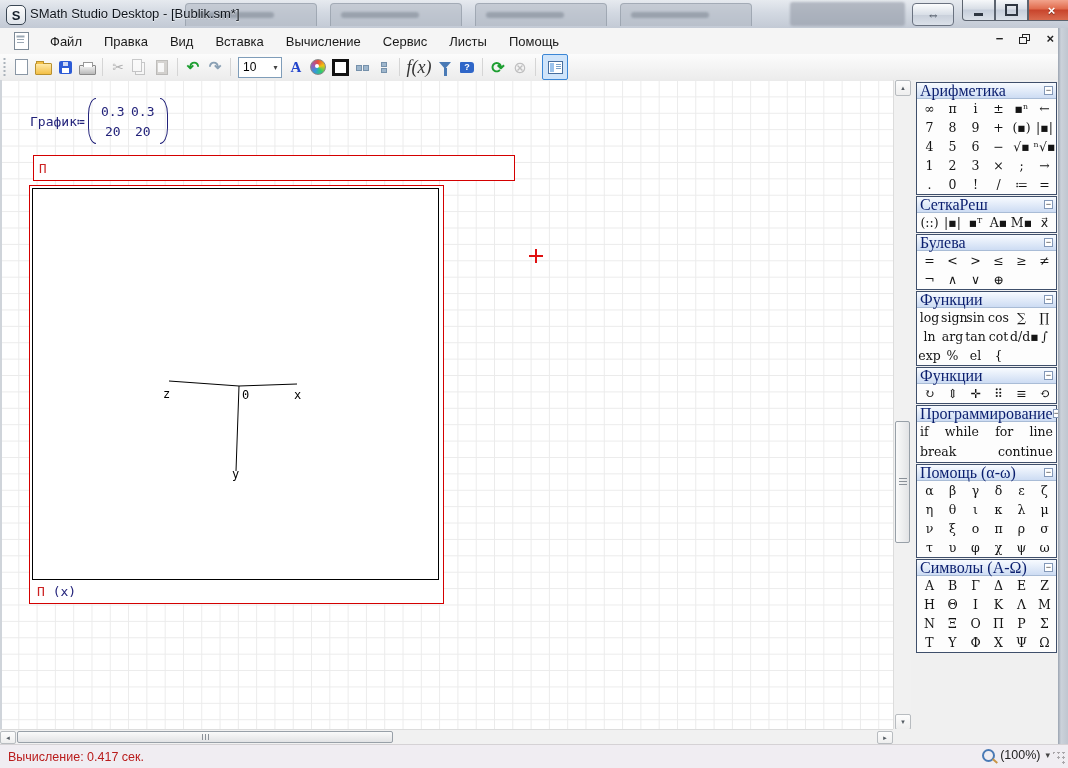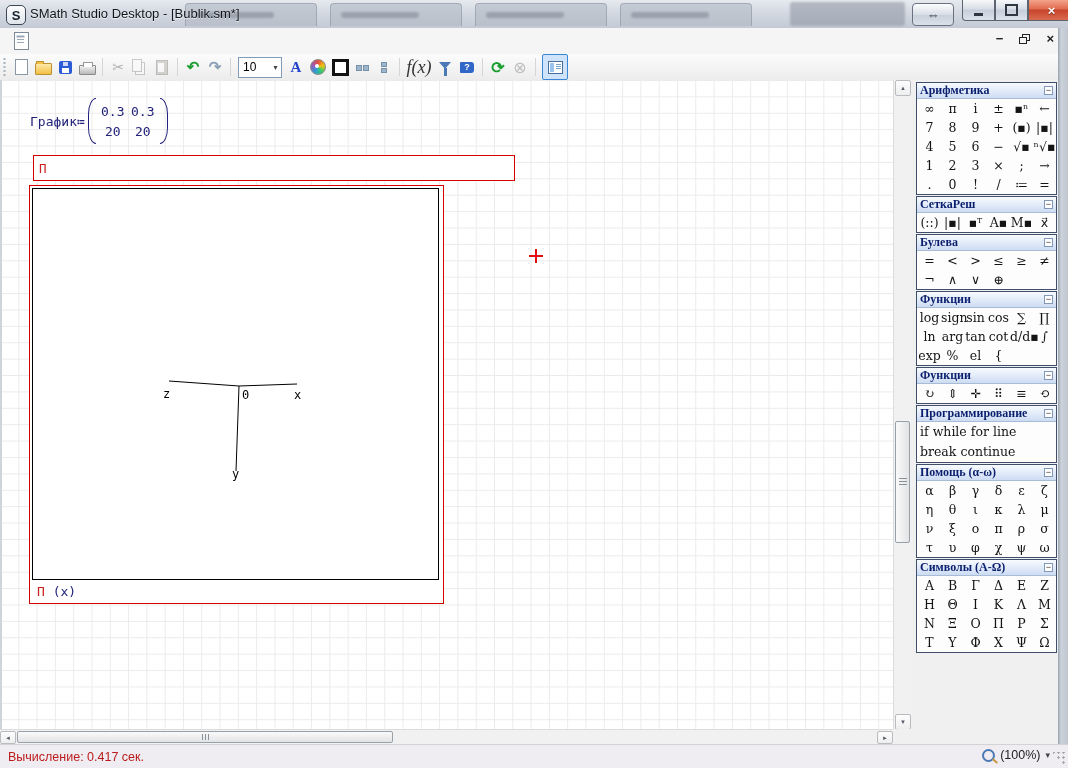--- a/index.html
+++ b/index.html
@@ -137,25 +137,25 @@
     background:linear-gradient(#fafafa,#e2e3e5);box-sizing:border-box;}
   #hs-thumb .grip{position:absolute;left:184px;top:2px;width:1px;height:6px;background:#8a9098;box-shadow:3px 0 0 #8a9098,6px 0 0 #8a9098;}
   #sb-corner{left:893px;top:729px;width:18px;height:15px;background:#f0f0f0;}
 
   
   #side-panel{left:911px;top:80px;width:147px;height:664px;background:#f0f0f0;overflow:hidden;}
   .panel{margin:0 0 1px 5px;width:141px;border:1px solid #3f4f6b;background:#fdfdfd;box-sizing:border-box;}
   .panel:first-child{margin-top:2px;}
   .panel-header{height:15px;background:linear-gradient(#f8fbff,#cddcf3);border-bottom:1px solid #a9bcd6;
     display:flex;align-items:center;justify-content:space-between;padding:0 3px;}
-  .panel-title{font-family:"Liberation Serif",serif;font-weight:bold;font-size:12px;color:#0a1e6e;white-space:nowrap;}
+  .panel-title{font-family:"Liberation Serif",serif;font-weight:normal;font-size:16px;color:#0a1e6e;white-space:nowrap;}
   .panel-collapse{width:9px;height:9px;border:1px solid #8398b8;background:#fff;font-size:9px;line-height:7px;
     text-align:center;color:#333;box-sizing:border-box;}
   .panel-row{display:flex;height:19px;line-height:19px;padding:0 1px;}
-  .panel.wide .panel-row{height:20px;line-height:20px;justify-content:flex-start;}
+  .panel.wide .panel-row{height:20px;line-height:20px;justify-content:space-between;}
   .cell{width:23px;flex:0 0 auto;text-align:center;font-family:"DejaVu Serif","DejaVu Sans",serif;
     font-size:12.5px;color:#141414;white-space:nowrap;cursor:default;}
   .panel.wide .cell{width:auto;padding:0 2px;font-size:12.5px;}
 
   
   #right-edge{left:1058px;top:28px;width:10px;height:716px;
     background:linear-gradient(90deg,#9aa3b0,#ccd2da 30%,#bfc6d0);}
 
   
   #statusbar{left:0;top:744px;width:1068px;height:24px;background:#f0edf2;border-top:1px solid #d5d2d5;
@@ -198,20 +198,30 @@
       </div>
     <div class="capbtn">
         <span class="max-glyph"></span>
       </div>
     <div class="capbtn" id="btn-close">×</div>
   </div>
 </div>
 
 <div id="menubar" class="abs">
   <div id="doc-icon"></div>
+  <div id="menu-items" style="display:flex;">
+      <span class="menu-item">Файл</span>
+      <span class="menu-item">Правка</span>
+      <span class="menu-item">Вид</span>
+      <span class="menu-item">Вставка</span>
+      <span class="menu-item">Вычисление</span>
+      <span class="menu-item">Сервис</span>
+      <span class="menu-item">Листы</span>
+      <span class="menu-item">Помощь</span>
+    </div>
 </div>
 <div id="mdi-controls" class="abs">
   <span class="g">−</span>
   <span id="mdi-restore"></span>
   <span class="g">×</span>
 </div>
 
 <div id="toolbar" class="abs">
   <div class="tb-grip"></div>
   <div class="tb-btn">

